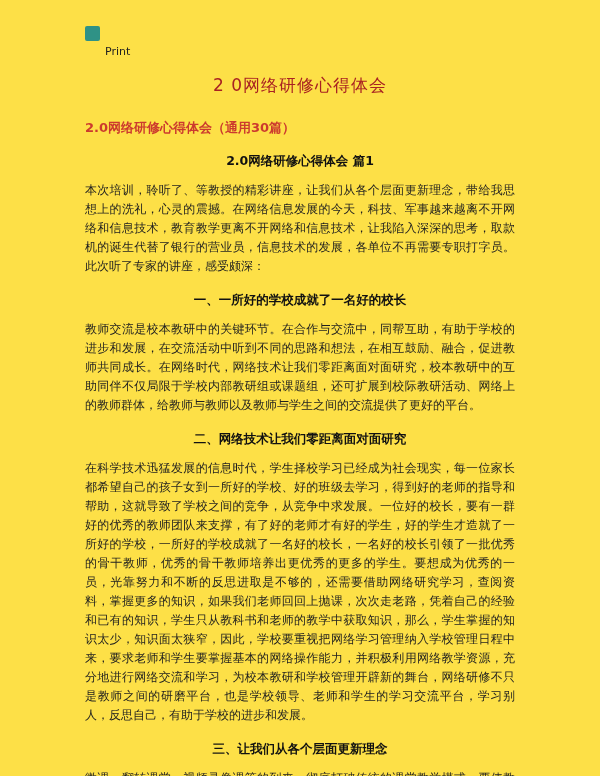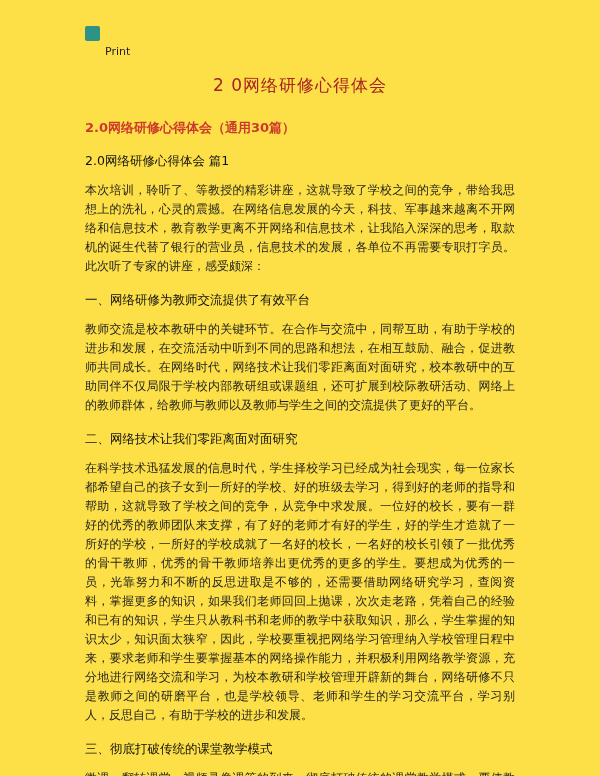--- a/index.html
+++ b/index.html
@@ -43,23 +43,24 @@
     letter-spacing: 1px;
   }
   .doc-subtitle {
     font-size: 13px;
     font-weight: bold;
     color: #cc3a2e;
     margin: 0 0 16px 0;
   }
   .block-heading {
     font-size: 12.5px;
-    font-weight: normal;
+    font-weight: bold;
     color: #111111;
     margin: 16px 0 11px 0;
+    text-align: center;
   }
   .block-para {
     font-size: 12px;
     line-height: 19px;
     color: #1f1f1f;
     text-align: justify;
     margin: 0 0 14px 0;
   }
 </style>
 </head>
@@ -72,29 +73,29 @@
 
     <div class="print-link">Print</div>
 
     <h1 class="doc-title">2 0网络研修心得体会</h1>
 
     <h2 class="doc-subtitle">2.0网络研修心得体会（通用30篇）</h2>
 
     <div>
       <h3 class="block-heading">2.0网络研修心得体会 篇1</h3>
 
-      <p class="block-para">本次培训，聆听了、等教授的精彩讲座，这就导致了学校之间的竞争，带给我思想上的洗礼，心灵的震撼。在网络信息发展的今天，科技、军事越来越离不开网络和信息技术，教育教学更离不开网络和信息技术，让我陷入深深的思考，取款机的诞生代替了银行的营业员，信息技术的发展，各单位不再需要专职打字员。此次听了专家的讲座，感受颇深：</p>
+      <p class="block-para">本次培训，聆听了、等教授的精彩讲座，让我们从各个层面更新理念，带给我思想上的洗礼，心灵的震撼。在网络信息发展的今天，科技、军事越来越离不开网络和信息技术，教育教学更离不开网络和信息技术，让我陷入深深的思考，取款机的诞生代替了银行的营业员，信息技术的发展，各单位不再需要专职打字员。此次听了专家的讲座，感受颇深：</p>
 
-      <h3 class="block-heading">一、网络研修为教师交流提供了有效平台</h3>
+      <h3 class="block-heading">一、一所好的学校成就了一名好的校长</h3>
 
       <p class="block-para">教师交流是校本教研中的关键环节。在合作与交流中，同帮互助，有助于学校的进步和发展，在交流活动中听到不同的思路和想法，在相互鼓励、融合，促进教师共同成长。在网络时代，网络技术让我们零距离面对面研究，校本教研中的互助同伴不仅局限于学校内部教研组或课题组，还可扩展到校际教研活动、网络上的教师群体，给教师与教师以及教师与学生之间的交流提供了更好的平台。</p>
 
       <h3 class="block-heading">二、网络技术让我们零距离面对面研究</h3>
 
       <p class="block-para">在科学技术迅猛发展的信息时代，学生择校学习已经成为社会现实，每一位家长都希望自己的孩子女到一所好的学校、好的班级去学习，得到好的老师的指导和帮助，这就导致了学校之间的竞争，从竞争中求发展。一位好的校长，要有一群好的优秀的教师团队来支撑，有了好的老师才有好的学生，好的学生才造就了一所好的学校，一所好的学校成就了一名好的校长，一名好的校长引领了一批优秀的骨干教师，优秀的骨干教师培养出更优秀的更多的学生。要想成为优秀的一员，光靠努力和不断的反思进取是不够的，还需要借助网络研究学习，查阅资料，掌握更多的知识，如果我们老师回回上抛课，次次走老路，凭着自己的经验和已有的知识，学生只从教科书和老师的教学中获取知识，那么，学生掌握的知识太少，知识面太狭窄，因此，学校要重视把网络学习管理纳入学校管理日程中来，要求老师和学生要掌握基本的网络操作能力，并积极利用网络教学资源，充分地进行网络交流和学习，为校本教研和学校管理开辟新的舞台，网络研修不只是教师之间的研磨平台，也是学校领导、老师和学生的学习交流平台，学习别人，反思自己，有助于学校的进步和发展。</p>
 
-      <h3 class="block-heading">三、彻底打破传统的课堂教学模式</h3>
+      <h3 class="block-heading">三、让我们从各个层面更新理念</h3>
 
       <p class="block-para">微课、翻转课堂、视频录像课等的到来，彻底打破传统的课堂教学模式，要使教师尽快接触和掌握，就要录制成视频，让教师之间进行交流，分主题切片研磨，对知</p>
     </div>
 
   </div>
 </div>
 
 </body></html>

